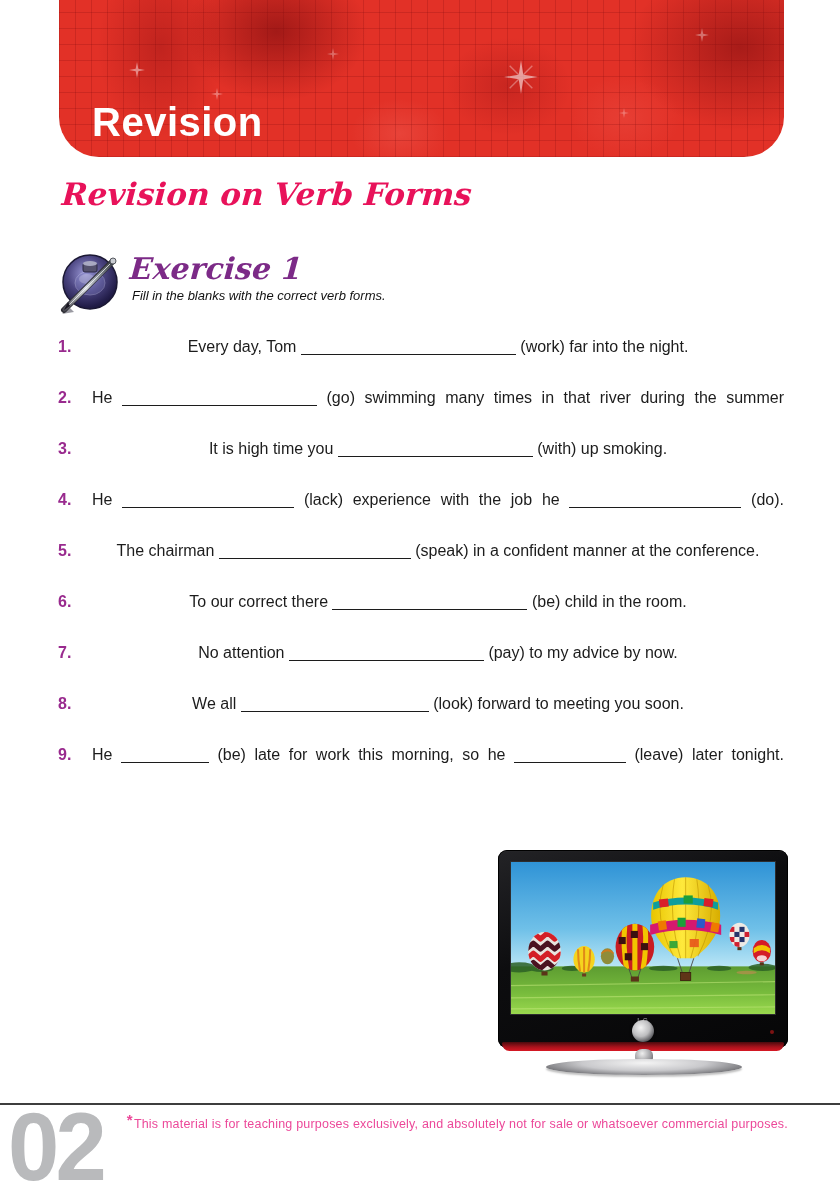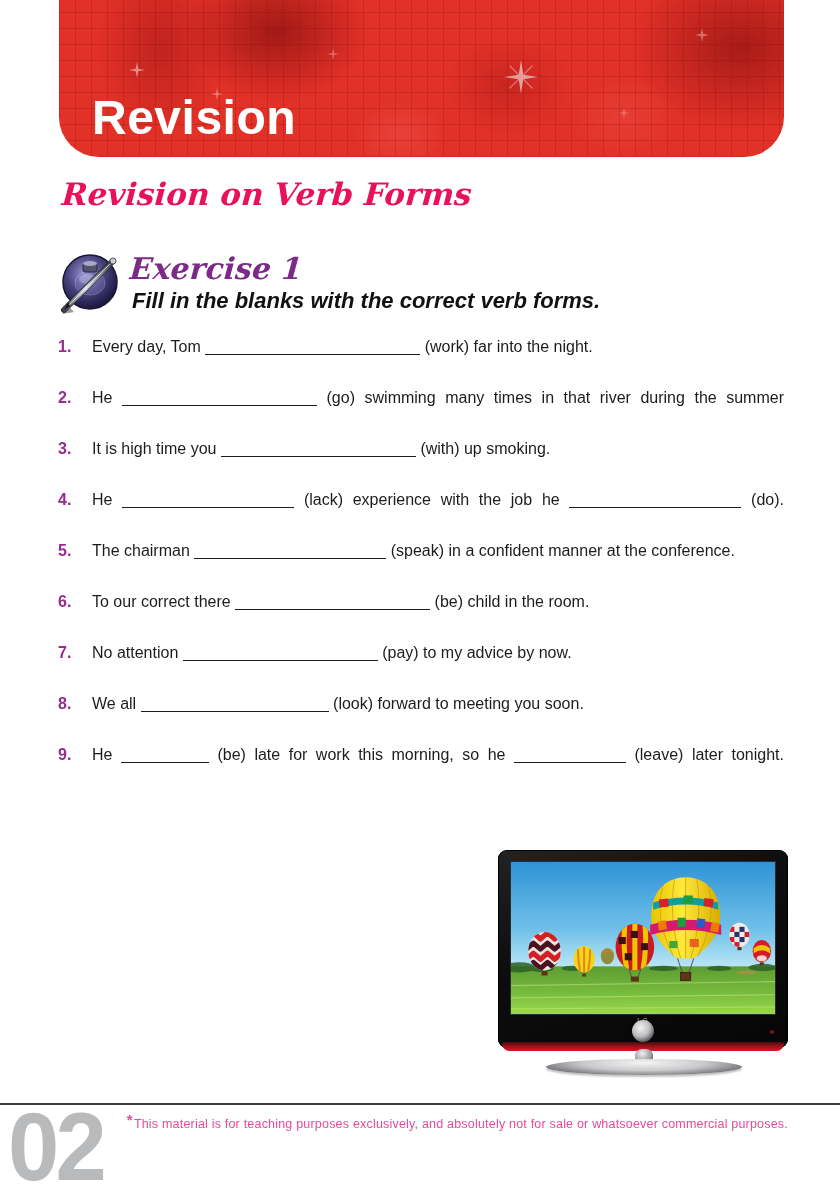--- a/index.html
+++ b/index.html
@@ -14,47 +14,47 @@
       repeating-linear-gradient(0deg, rgba(125,8,12,.22) 0 1.5px, transparent 1.5px 16px),
       repeating-linear-gradient(90deg, rgba(125,8,12,.22) 0 1.5px, transparent 1.5px 16px),
       radial-gradient(130px 100px at 30% 20%, rgba(110,6,10,.55), transparent 70%),
       radial-gradient(90px 130px at 14% 30%, rgba(130,10,14,.35), transparent 70%),
       radial-gradient(160px 120px at 94% 30%, rgba(110,6,10,.5), transparent 70%),
       radial-gradient(90px 70px at 62% 55%, rgba(140,12,16,.3), transparent 70%),
       radial-gradient(70px 50px at 47% 85%, rgba(255,130,120,.22), transparent 70%),
       radial-gradient(80px 60px at 78% 75%, rgba(255,120,110,.18), transparent 70%);
   }
   .banner-title{position:absolute;left:33px;bottom:12px;margin:0;
-    font-size:48px;font-weight:bold;color:#ffffff;letter-spacing:.5px;}
+    font-size:40px;font-weight:bold;color:#ffffff;letter-spacing:.5px;}
   .sparkle{position:absolute;opacity:.45;}
   .sparkle svg{display:block;}
   .sp1{left:70px;top:62px;width:16px;height:16px;}
   .sp2{left:152px;top:88px;width:12px;height:12px;opacity:.35;}
   .sp3{left:268px;top:48px;width:12px;height:12px;opacity:.3;}
   .sp4{left:445px;top:60px;width:34px;height:34px;opacity:.55;}
   .sp5{left:636px;top:28px;width:14px;height:14px;opacity:.35;}
   .sp6{left:560px;top:108px;width:10px;height:10px;opacity:.3;}
 
   
   .section-title{position:absolute;left:62px;top:176px;margin:0;
     font-family:"DejaVu Serif", serif;font-style:italic;font-weight:bold;
     font-size:31px;color:var(--section-pink,#e8125a);transform:skewX(-4deg);}
   .ex-head{position:absolute;left:60px;top:250px;display:flex;align-items:flex-start;}
   .ink-icon{width:62px;height:66px;flex:none;margin-right:8px;}
   .ex-text{padding-top:2px;}
   .ex-title{margin:0;font-family:"DejaVu Serif", serif;font-style:italic;font-weight:bold;
     font-size:30px;line-height:34px;color:var(--exercise-purple,#7c2a87);transform:skewX(-4deg);}
-  .ex-instr{margin:2px 0 0 2px;font-size:22px;font-weight:bold;font-style:italic;color:#111;}
+  .ex-instr{margin:2px 0 0 2px;font-size:13px;font-weight:normal;font-style:italic;color:#111;}
 
   
   .questions{position:absolute;left:58px;right:56px;top:331px;}
   .q-row{display:flex;margin-bottom:20px;font-size:16px;line-height:31px;}
   .q-num{flex:none;width:34px;font-weight:bold;color:var(--number-purple,#992a8e);}
   .q-body{flex:1;min-width:0;}
-  .q-line{text-align:left;}
+  .q-line{text-align:center;}
   .q-justify{text-align:justify;text-align-last:justify;}
   .blank{display:inline-block;height:12px;border-bottom:1.7px solid #1c1c1c;vertical-align:-3px;}
 
   
   .tv{position:absolute;left:498px;top:850px;width:292px;height:230px;margin:0;}
   .tv-frame{position:absolute;left:0;top:0;width:290px;height:198px;border-radius:9px;
     background:linear-gradient(160deg,#232326 0%,#0d0d0f 40%,#060607 100%);
     box-shadow:inset 0 0 0 1px #000, inset 0 1px 1px rgba(255,255,255,.15);}
   .tv-screen{position:absolute;left:13px;top:12px;right:13px;bottom:34px;overflow:hidden;
     box-shadow:0 0 0 1px #2c2c2e;}

